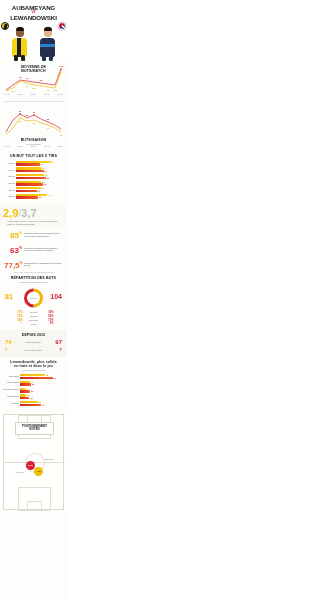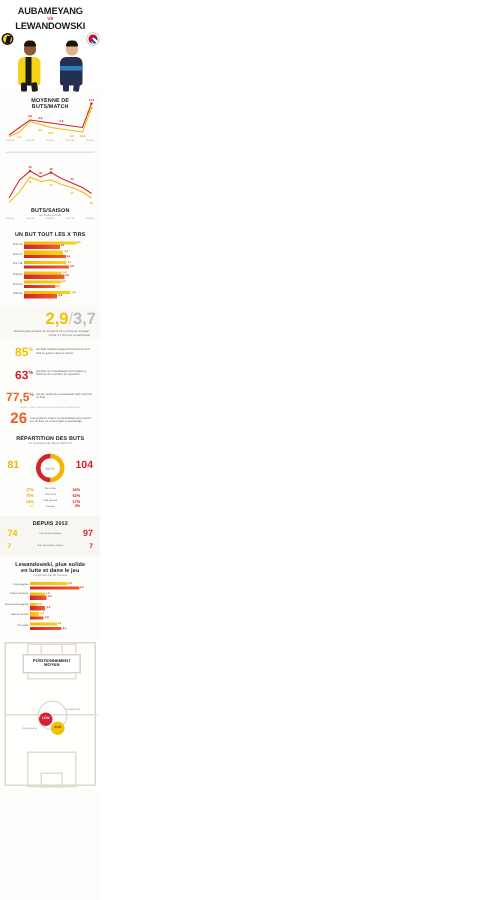--- a/index.html
+++ b/index.html
@@ -116,21 +116,21 @@
   .bar.bot { top: 2.9px; background: linear-gradient(90deg,#d4232a,#ef6024); }
   .bval {
     position: absolute; font-size: 1.8px; font-weight: bold; line-height: 2.3px;
     padding-left: 0.7px; white-space: nowrap;
   }
   .bval.top { top: 0.2px; color: #c08a00; }
   .bval.bot { top: 2.9px; color: #c8102e; }
 
   
   .bigstat {
-    text-align: right; padding: 4px 3px 2px; position: relative;
+    text-align: left; padding: 4px 3px 2px; position: relative;
     background: #faf9f6;
   }
   .bigstat .nums { font-size: 11px; font-weight: bold; line-height: 11px; }
   .bigstat .n1 { color: #f2c200; }
   .bigstat .sl { color: #cfcfcf; font-weight: normal; }
   .bigstat .n2 { color: #bdbdbd; }
   .bigstat .cap {
     font-size: 1.9px; color: #6d6d6d; line-height: 2.6px;
     margin-top: 1.2px; padding: 0 4px;
   }
@@ -369,24 +369,20 @@
         <div class="pv red">63<sup>%</sup></div>
         <div class="ptxt">des buts de Lewandowski sont marqués à l'intérieur de la surface de réparation</div>
       </div>
       <div class="pctrow">
         <div class="pv org">77,5<sup>%</sup></div>
         <div class="ptxt">des tirs cadrés de Lewandowski sont convertis en buts</div>
       </div>
     </div>
   <div class="source">Source : Opta - saisons 2015-16 à 2020-21 (championnats)</div>
 
-  <div class="pctrow">
-    <div class="pv org" style="font-size:10px;line-height:10px;width:16px">26</div>
-    <div class="ptxt">Il aura fallu 26 matchs à Lewandowski pour inscrire ses 26 buts, un record égalé en Bundesliga</div>
-  </div>
 
   <div class="section">
     <div class="sec-title">RÉPARTITION DES BUTS</div>
     <div class="sec-sub">en championnat depuis 2015-16</div>
     <div class="donutwrap">
       <div class="donut-num l">81</div>
       <div class="donut-num r">104</div>
       <svg viewBox="0 0 61 26" style="width:61px;height:26px">
         <circle cx="30.5" cy="13" r="8" fill="none" stroke="#f2b705" stroke-width="3" stroke-dasharray="25 25.3" stroke-dashoffset="12.6"></circle>
         <circle cx="30.5" cy="13" r="8" fill="none" stroke="#d4232a" stroke-width="3" stroke-dasharray="25.3 25" stroke-dashoffset="-12.4"></circle>

